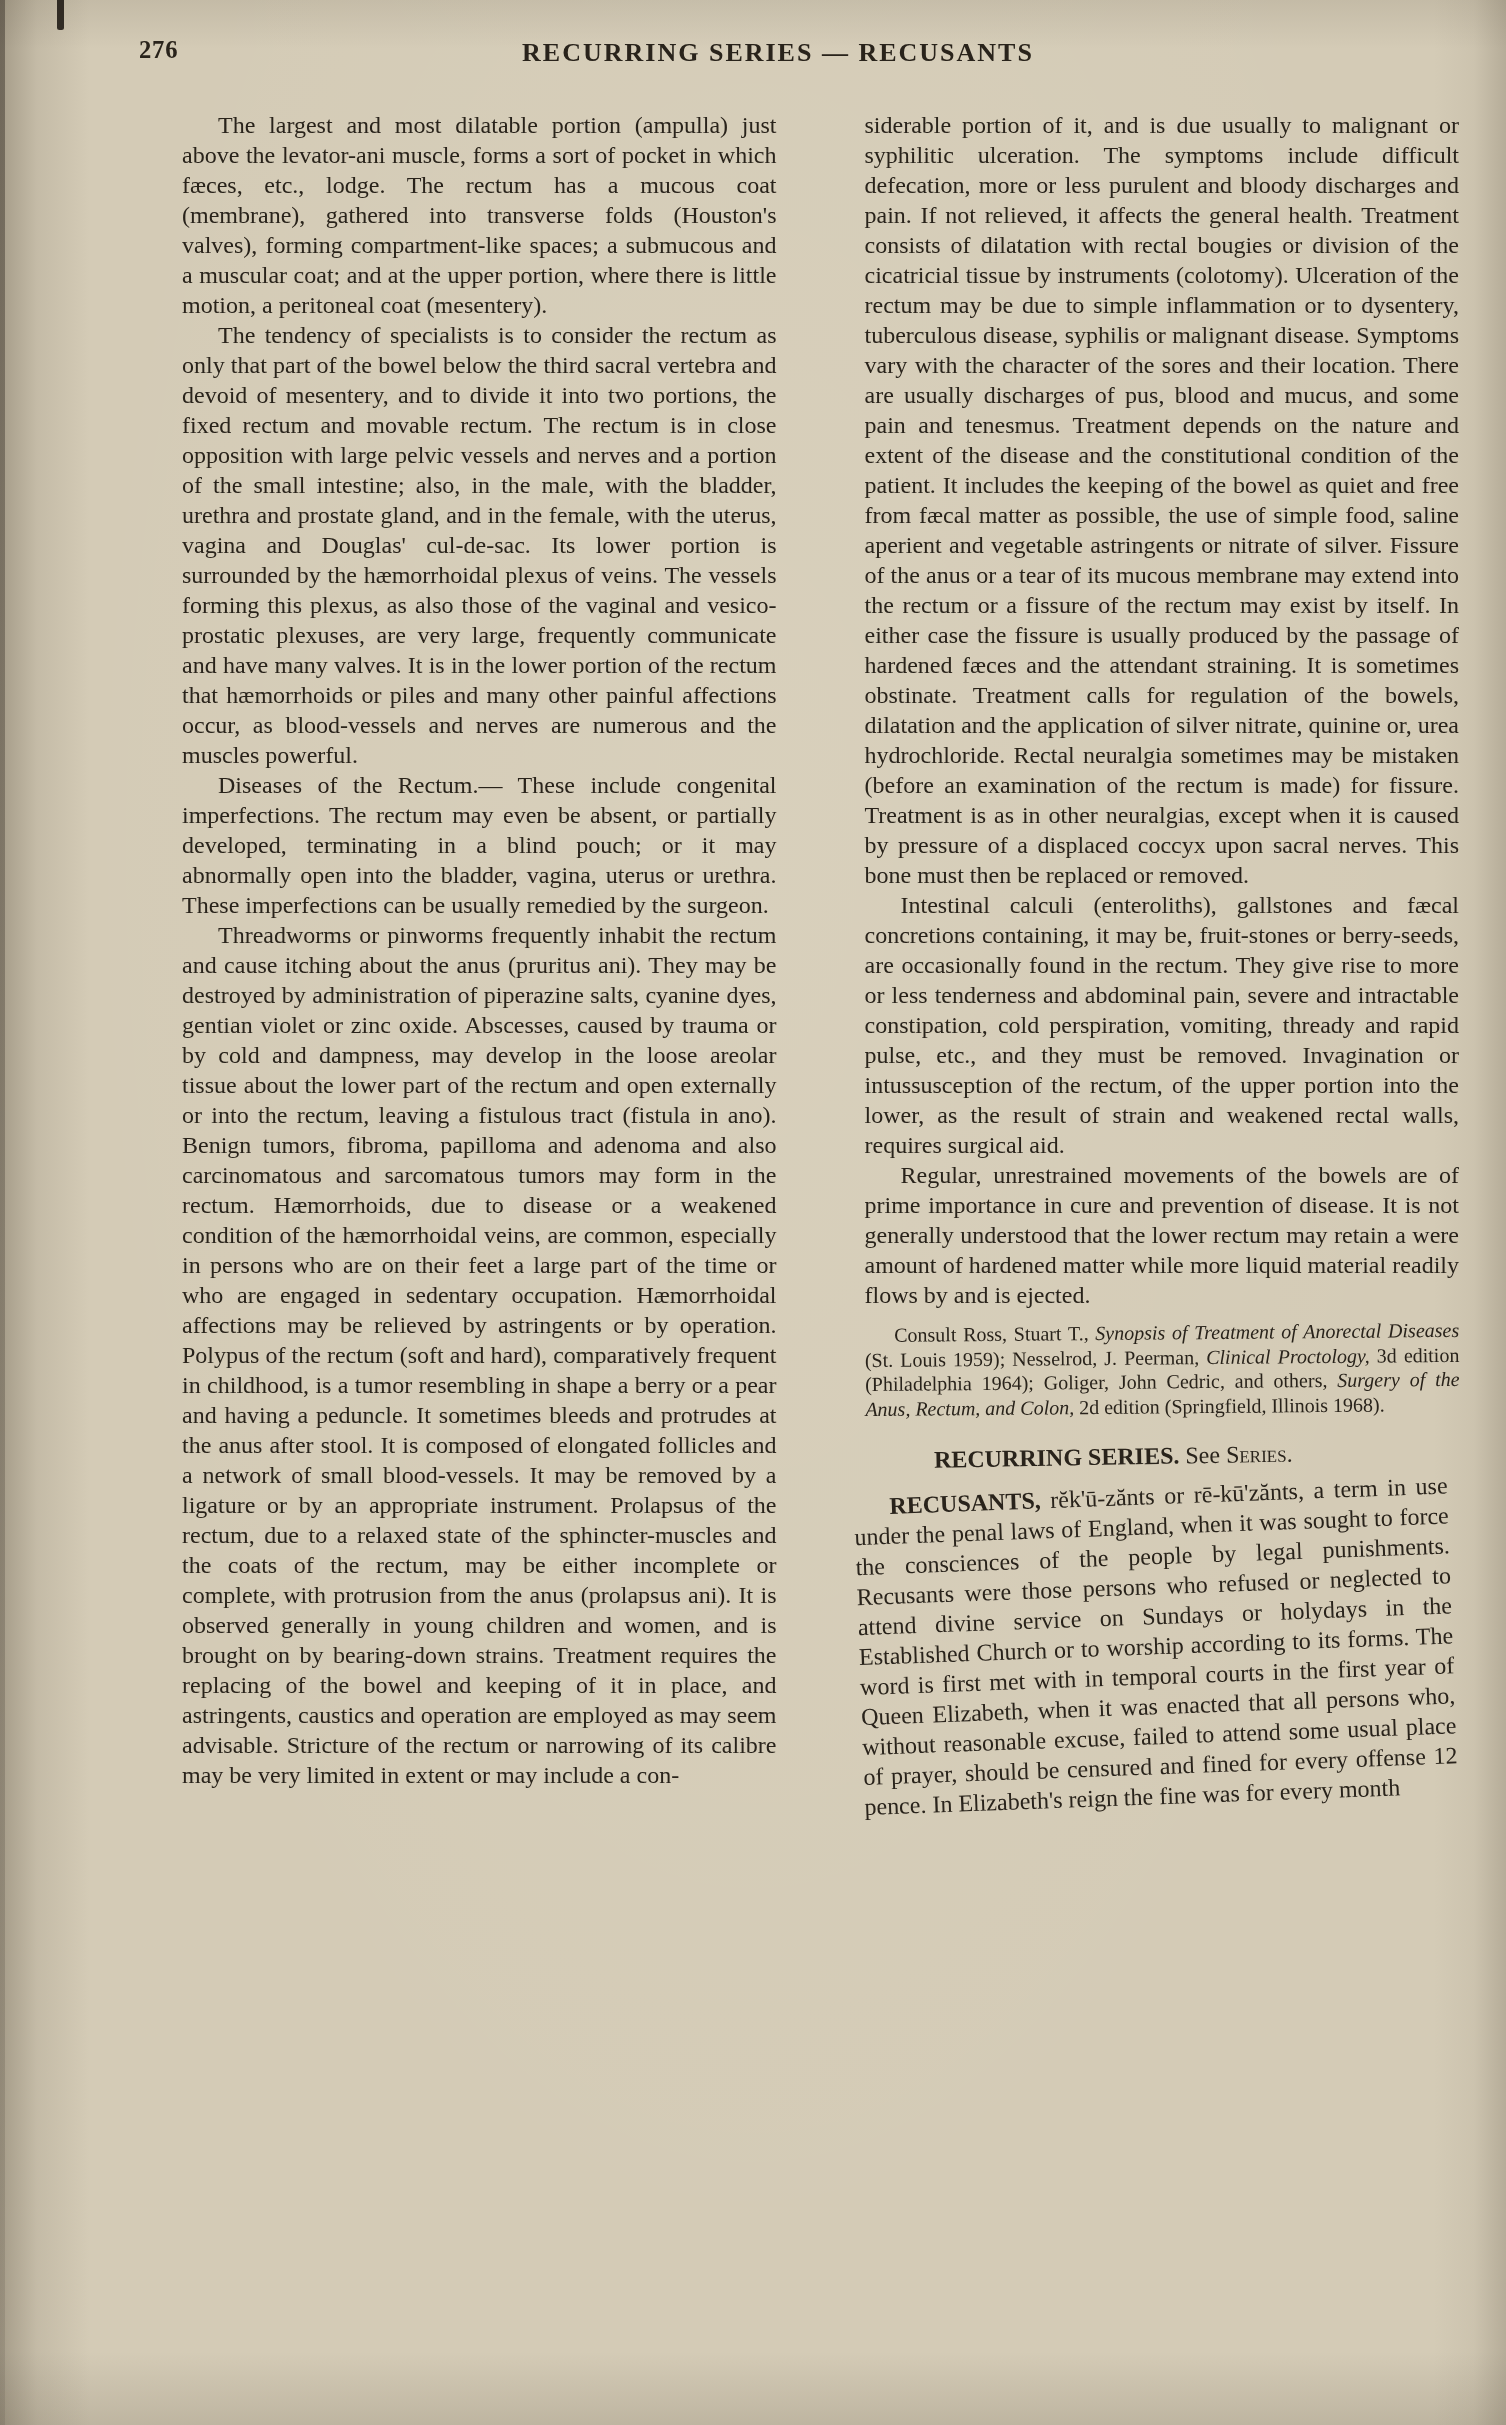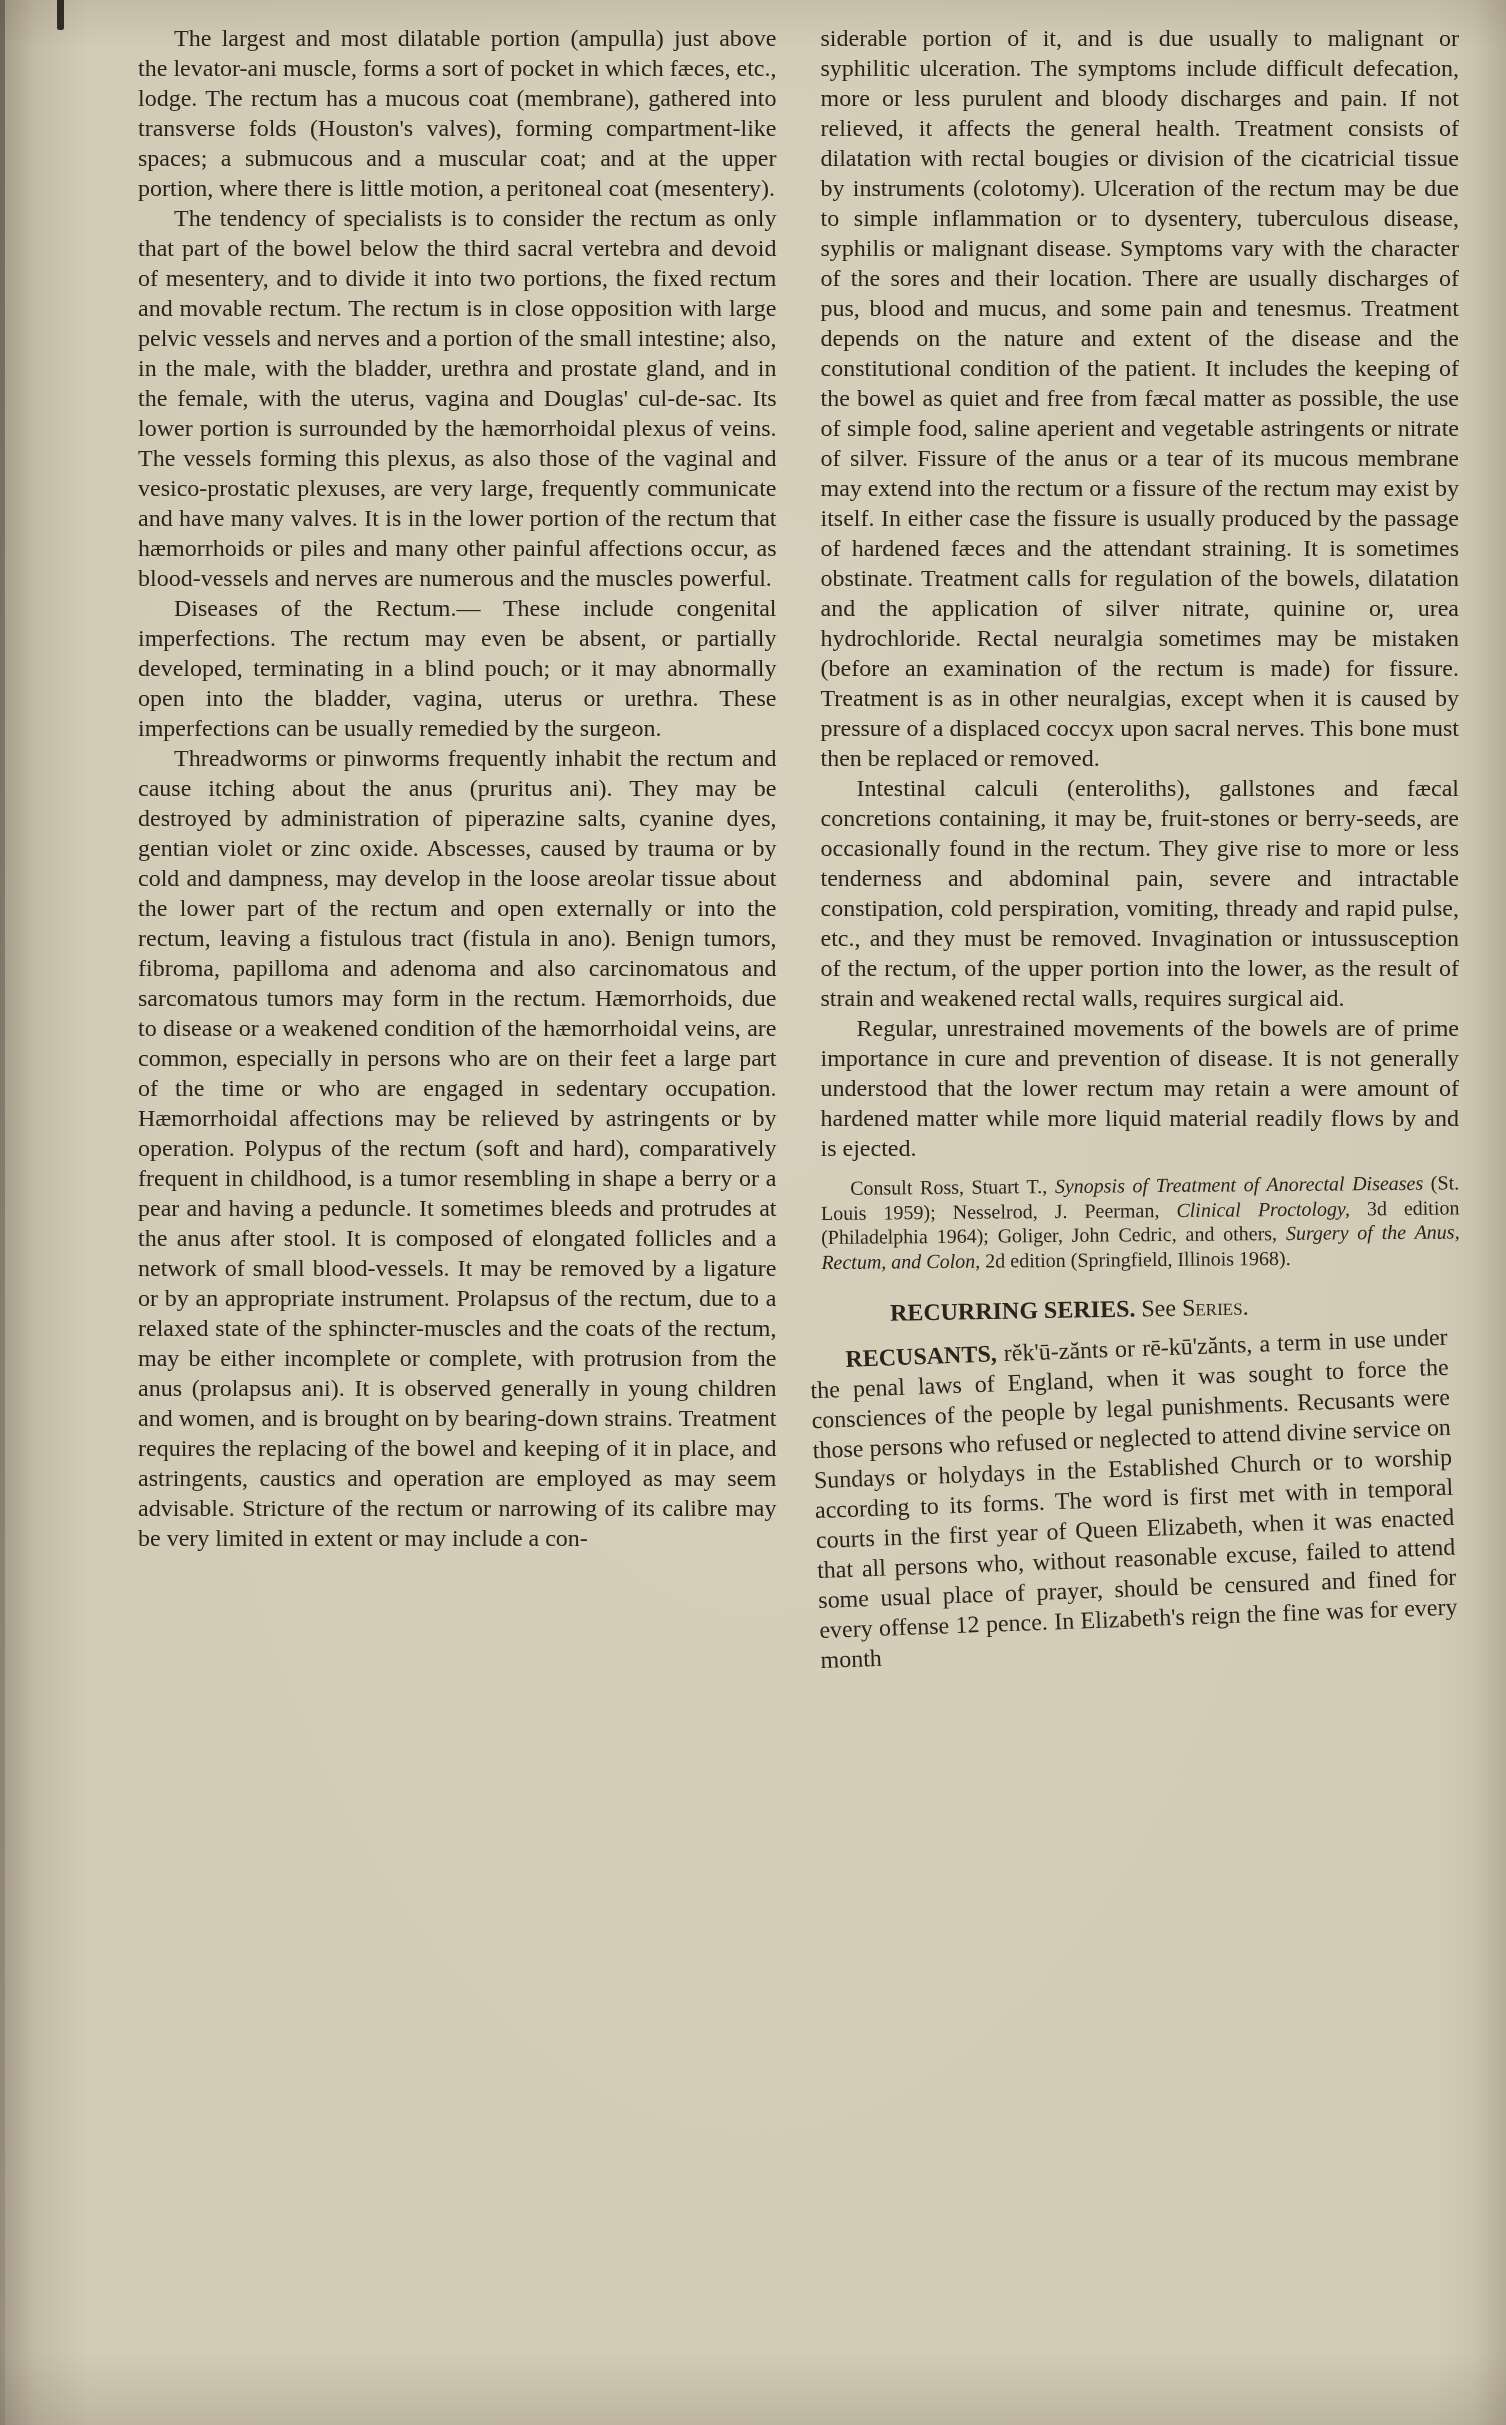--- a/index.html
+++ b/index.html
@@ -36,21 +36,21 @@
   .running-header {
     display:block; text-align:center;
     font-size:26px; font-weight:700; letter-spacing:2px;
     padding-left:49px;
   }
   .columns {
     display:flex; gap:44px;
     padding:23px 48px 0 138px;
     box-sizing:border-box;
   }
-  .column { flex:1 1 0; min-width:0; }
+  .column { flex:1 1 0; min-width:0;margin-left:44px; }
   .column p {
     margin:0;
     font-size:24px;
     line-height:30px;
     text-align:justify;
     text-indent:36px;
   }
   .column p.noindent { text-indent:0; }
   .bold-lead { font-weight:400; }
   .consult {
@@ -72,20 +72,24 @@
   .tilt-c { transform:rotate(-2.1deg); transform-origin:0 100%; }
 </style>
 </head>
 <body>
 
 <div class="page">
 
   <div class="scan-edge"></div>
   <div class="scan-mark"></div>
 
+  <div class="page-header">
+    <span class="page-number">276</span>
+    <span class="running-header">RECURRING SERIES — RECUSANTS</span>
+  </div>
 
   <div class="columns">
 
     <div class="column">
       <p>The largest and most dilatable portion (ampulla) just above the levator-ani muscle, forms a sort of pocket in which fæces, etc., lodge. The rectum has a mucous coat (membrane), gathered into transverse folds (Houston's valves), forming compartment-like spaces; a submucous and a muscular coat; and at the upper portion, where there is little motion, a peritoneal coat (mesentery).</p>
       <p>The tendency of specialists is to consider the rectum as only that part of the bowel below the third sacral vertebra and devoid of mesentery, and to divide it into two portions, the fixed rectum and movable rectum. The rectum is in close opposition with large pelvic vessels and nerves and a portion of the small intestine; also, in the male, with the bladder, urethra and prostate gland, and in the female, with the uterus, vagina and Douglas' cul-de-sac. Its lower portion is surrounded by the hæmorrhoidal plexus of veins. The vessels forming this plexus, as also those of the vaginal and vesico-prostatic plexuses, are very large, frequently communicate and have many valves. It is in the lower portion of the rectum that hæmorrhoids or piles and many other painful affections occur, as blood-vessels and nerves are numerous and the muscles powerful.</p>
       <p><span class="bold-lead">Diseases of the Rectum.—</span><span> These include congenital imperfections. The rectum may even be absent, or partially developed, terminating in a blind pouch; or it may abnormally open into the bladder, vagina, uterus or urethra. These imperfections can be usually remedied by the surgeon.</span></p>
       <p>Threadworms or pinworms frequently inhabit the rectum and cause itching about the anus (pruritus ani). They may be destroyed by administration of piperazine salts, cyanine dyes, gentian violet or zinc oxide. Abscesses, caused by trauma or by cold and dampness, may develop in the loose areolar tissue about the lower part of the rectum and open externally or into the rectum, leaving a fistulous tract (fistula in ano). Benign tumors, fibroma, papilloma and adenoma and also carcinomatous and sarcomatous tumors may form in the rectum. Hæmorrhoids, due to disease or a weakened condition of the hæmorrhoidal veins, are common, especially in persons who are on their feet a large part of the time or who are engaged in sedentary occupation. Hæmorrhoidal affections may be relieved by astringents or by operation. Polypus of the rectum (soft and hard), comparatively frequent in childhood, is a tumor resembling in shape a berry or a pear and having a peduncle. It sometimes bleeds and protrudes at the anus after stool. It is composed of elongated follicles and a network of small blood-vessels. It may be removed by a ligature or by an appropriate instrument. Prolapsus of the rectum, due to a relaxed state of the sphincter-muscles and the coats of the rectum, may be either incomplete or complete, with protrusion from the anus (prolapsus ani). It is observed generally in young children and women, and is brought on by bearing-down strains. Treatment requires the replacing of the bowel and keeping of it in place, and astringents, caustics and operation are employed as may seem advisable. Stricture of the rectum or narrowing of its calibre may be very limited in extent or may include a con-</p>
     </div>
 

